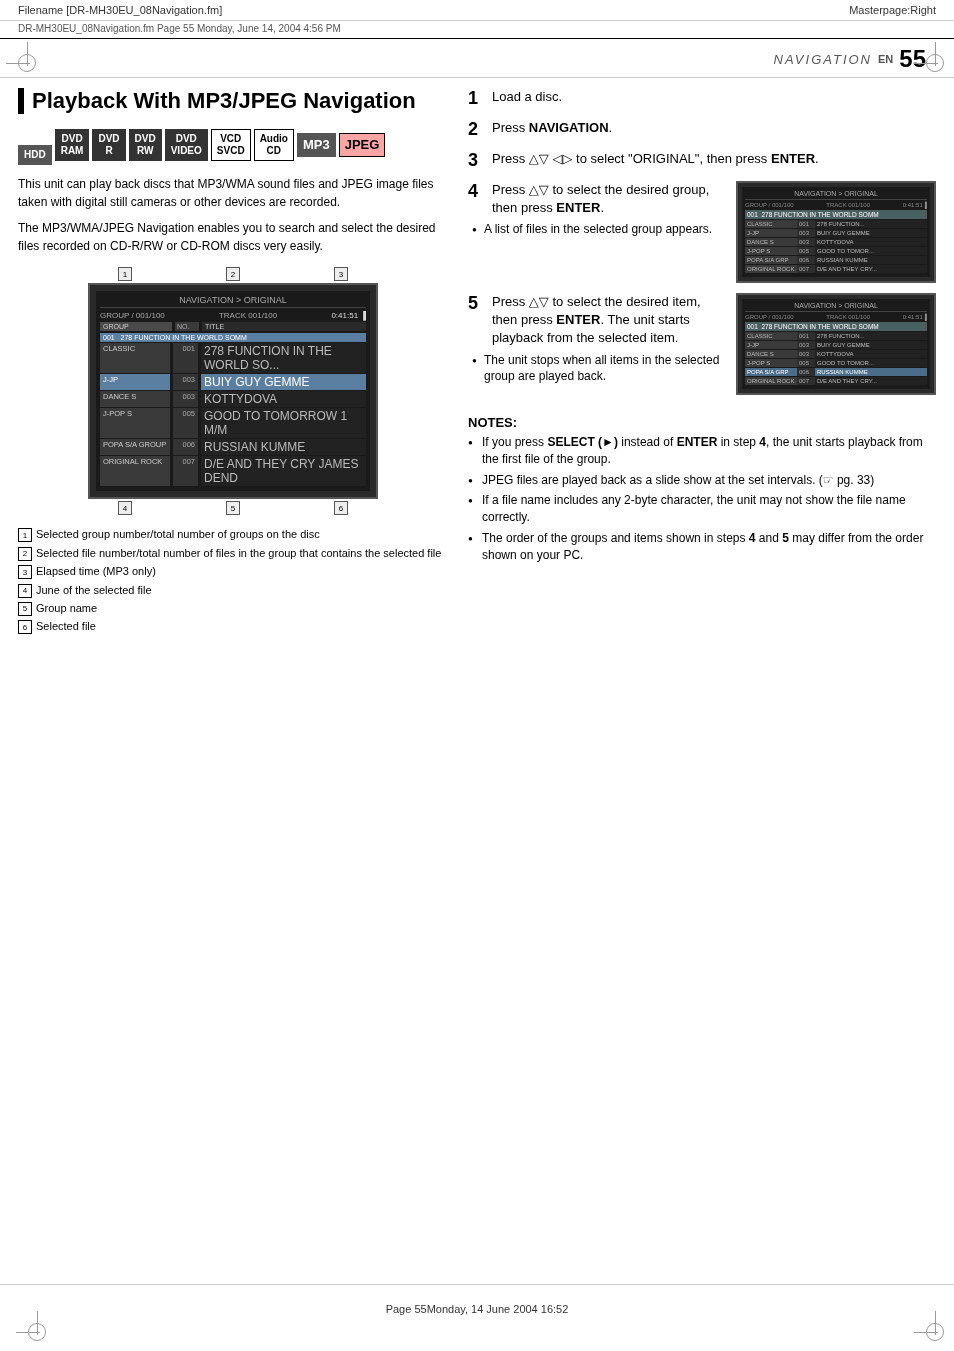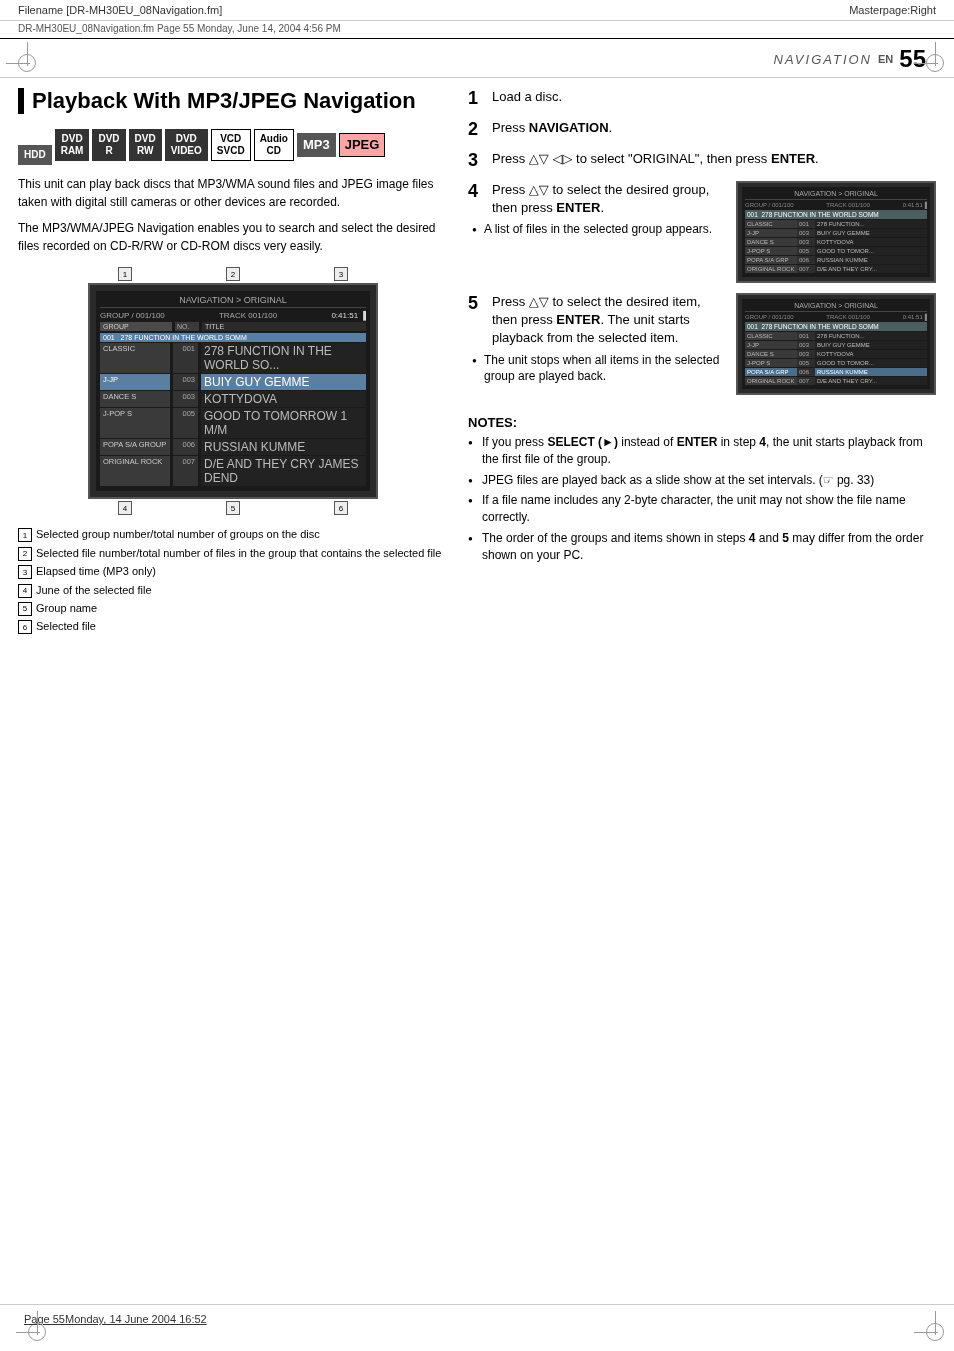--- a/index.html
+++ b/index.html
@@ -319,26 +319,25 @@
       top: 3px;
     }
 
     
     .footer {
       position: absolute;
       bottom: 18px;
       left: 0;
       right: 0;
       display: flex;
-      justify-content: flex-start;
-      padding: 8px 24px;
+      justify-content: center;
+      padding: 18px 24px;
       border-top: 1px solid #ccc;
       font-size: 11px;
       color: #333;
-      text-decoration: underline;
     }
     .dnum {
       width: 14px;
       height: 14px;
       border: 1px solid #555;
       font-size: 8px;
       display: flex;
       align-items: center;
       justify-content: center;
       background: #eee;

